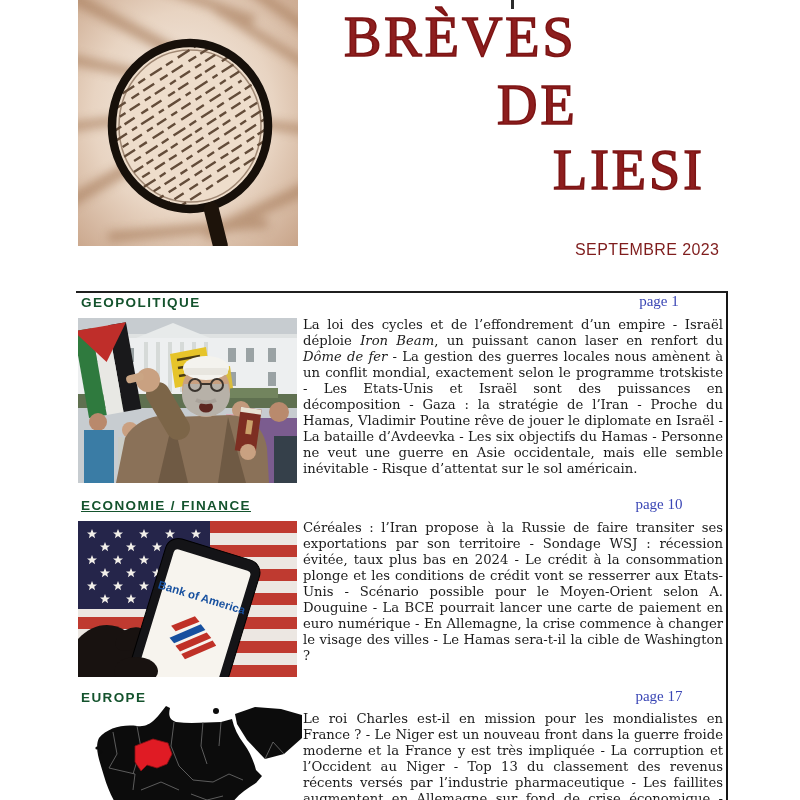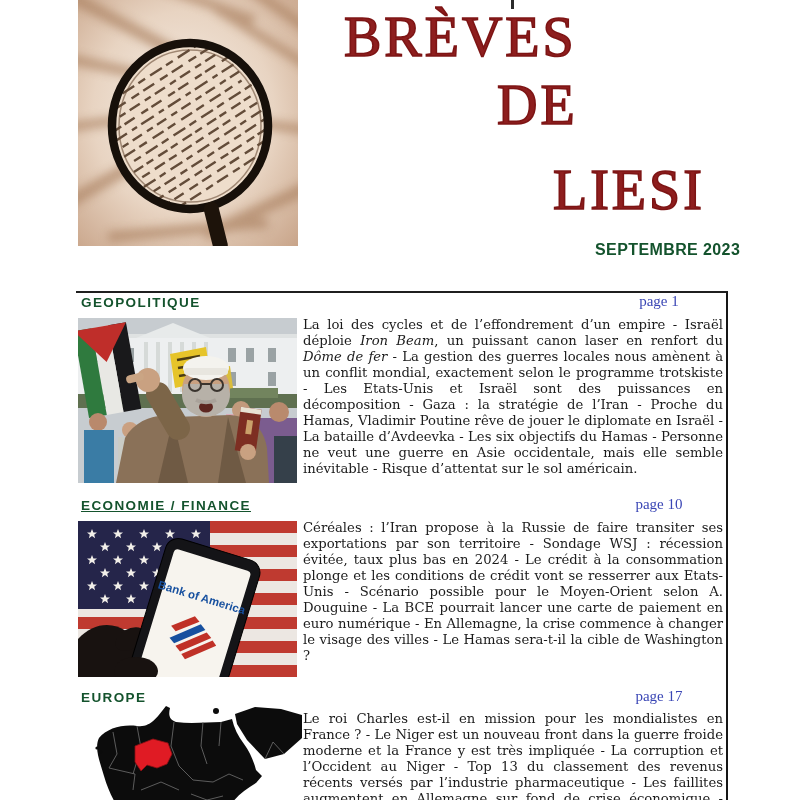--- a/index.html
+++ b/index.html
@@ -6,21 +6,21 @@
   .page{position:relative;width:800px;height:800px;background:#ffffff;overflow:hidden;
         font-family:"Liberation Sans",sans-serif;}
   .abs{position:absolute;}
 
   
   .title-line{position:absolute;font-family:"Liberation Serif","DejaVu Serif",serif;
       font-size:56px;line-height:1;letter-spacing:3px;color:#8e1e1e;
       -webkit-text-stroke:1.6px #7d1414;}
   .top-tick{position:absolute;left:511px;top:0;width:3px;height:9px;background:#2b2b2b;}
   .issue-date{position:absolute;left:575px;top:241px;width:150px;
-      font-weight:bold;font-size:16px;letter-spacing:.4px;color:#14532d;margin-left:20px;}
+      font-weight:normal;font-size:16px;letter-spacing:.4px;color:#7f1d1d;}
 
   
   .content-box{position:absolute;left:76px;top:291px;width:650px;height:509px;
       border-top:2px solid #1f1f1f;border-right:2px solid #161616;}
 
   .sec-header{position:absolute;left:81px;font-weight:bold;font-size:13.5px;
       letter-spacing:1.4px;color:#14532d;}
   .page-label{position:absolute;left:600px;width:118px;text-align:center;
       font-family:"Liberation Serif","DejaVu Serif",serif;font-size:15px;color:#3a46b5;}
   .body-text{position:absolute;left:303px;width:420px;text-align:justify;
@@ -84,21 +84,21 @@
     </g>
     <ellipse cx="112" cy="126" rx="78" ry="83" fill="none" stroke="#17100a" stroke-width="8.5"></ellipse>
     <ellipse cx="112" cy="126" rx="71" ry="76" fill="none" stroke="#6b4f38" stroke-width="1.5" opacity="0.6"></ellipse>
     <rect x="126" y="202" width="15" height="52" rx="7" transform="rotate(-14 133 210)" fill="#1d130a"></rect>
   </svg>
 
   <div class="top-tick"></div>
 
   <div class="title-line" style="left:497px;top:77px;">DE</div>
   <div class="title-line" style="left:344px;top:9px;">BRÈVES</div>
-  <div class="title-line" style="left:553px;top:142px;margin-top:20px;">LIESI</div>
+  <div class="title-line" style="left:553px;top:142px;">LIESI</div>
 
   <div class="issue-date">SEPTEMBRE 2023</div>
 
   <div class="content-box"></div>
 
   <div class="sec-header" style="top:295px;">GEOPOLITIQUE</div>
   <div class="page-label" style="top:293px;">page 1</div>
 
   <svg class="sec-img" style="left:78px;top:318px;" width="219" height="165" viewBox="0 0 219 165">
     <rect width="219" height="165" fill="#c7ccd0"></rect>

